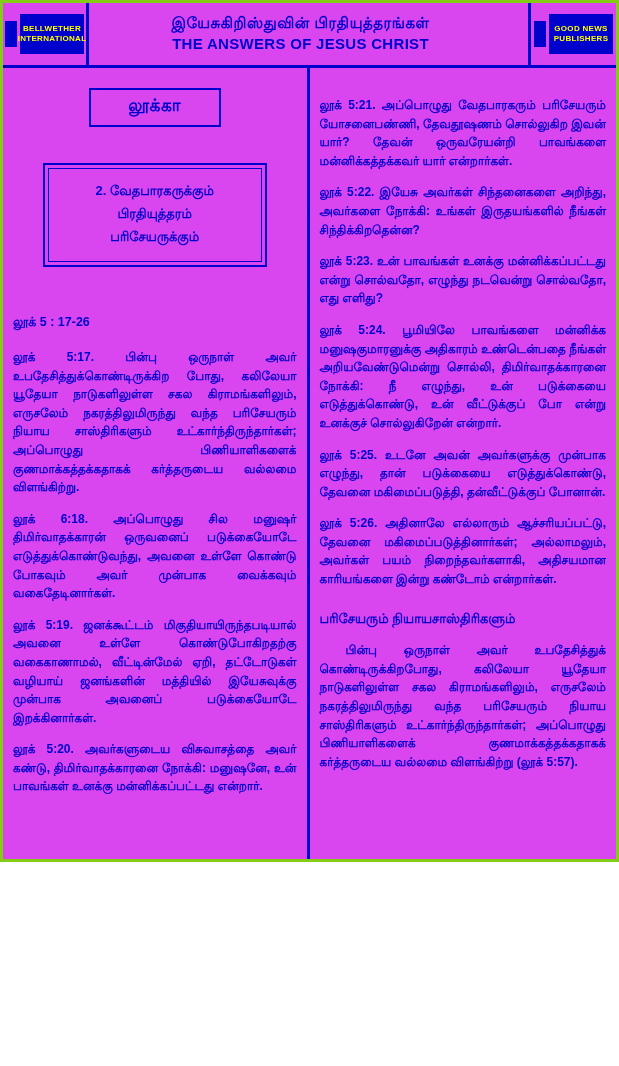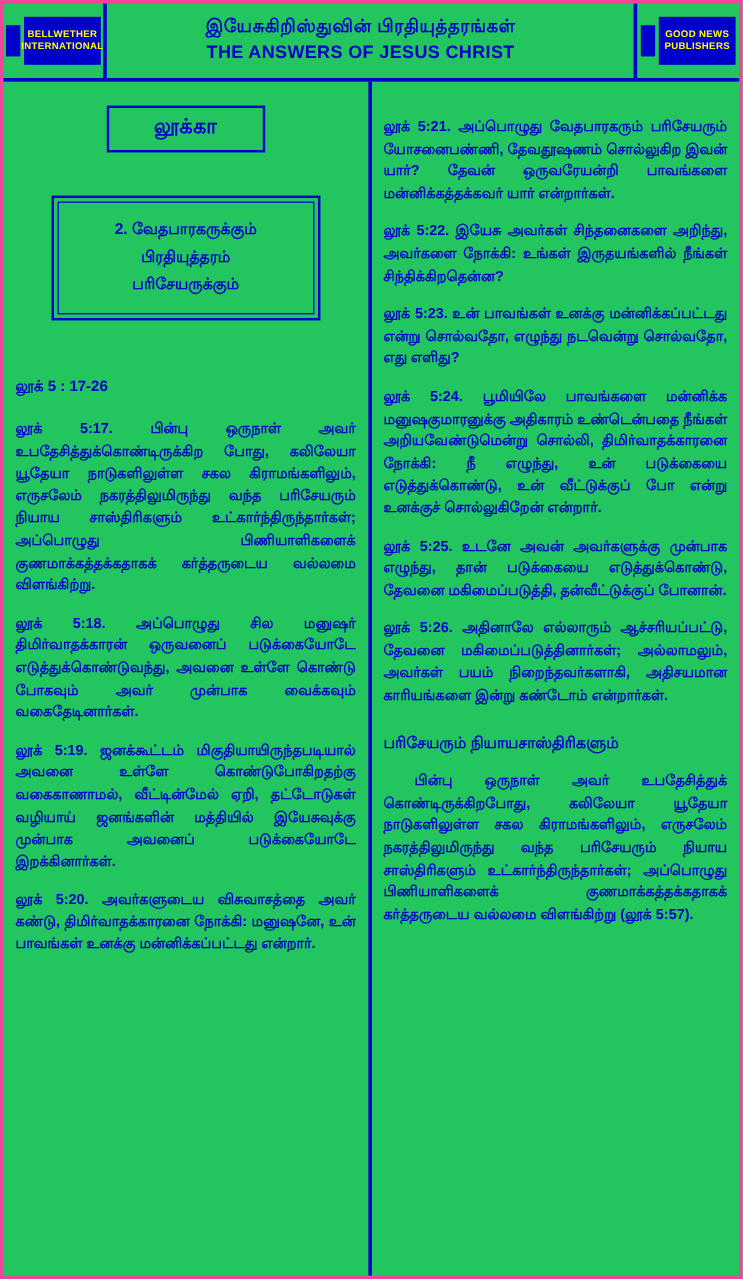--- a/index.html
+++ b/index.html
@@ -8,24 +8,24 @@
     background: #ffffff;
   }
   body {
     width: 619px;
     height: 1066px;
     font-family: "Liberation Sans", sans-serif;
   }
   .page {
     position: relative;
     width: 619px;
-    height: 1066px;
-    background: #22c55e;
-    box-sizing: border-box;
-    border: 3px solid #ec4899;
+    height: 862px;
+    background: #d946ef;
+    box-sizing: border-box;
+    border: 3px solid #84cc16;
   }
   
   .header {
     position: relative;
     height: 62px;
     border-bottom: 3px solid #0000cc;
     display: flex;
     align-items: stretch;
   }
   .logo-box {
@@ -217,21 +217,21 @@
           <div>பிரதியுத்தரம்</div>
           <div>பரிசேயருக்கும்</div>
         </div>
       </div>
 
       <div class="sec-head">
         <div>லூக் 5 : 17-26</div>
       </div>
 
       <p class="verse first">லூக் 5:17. பின்பு ஒருநாள் அவர் உபதேசித்துக்கொண்டிருக்கிற போது, கலிலேயா யூதேயா நாடுகளிலுள்ள சகல கிராமங்களிலும், எருசலேம் நகரத்திலுமிருந்து வந்த பரிசேயரும் நியாய சாஸ்திரிகளும் உட்கார்ந்திருந்தார்கள்; அப்பொழுது பிணியாளிகளைக் குணமாக்கத்தக்கதாகக் கர்த்தருடைய வல்லமை விளங்கிற்று.</p>
-      <p class="verse">லூக் 5:18. அப்பொழுது சில மனுஷர் திமிர்வாதக்காரன் ஒருவனைப் படுக்கையோடே எடுத்துக்கொண்டுவந்து, அவனை உள்ளே கொண்டு போகவும் அவர் முன்பாக வைக்கவும் வகைதேடினார்கள்.</p>
+      <p class="verse">லூக் 6:18. அப்பொழுது சில மனுஷர் திமிர்வாதக்காரன் ஒருவனைப் படுக்கையோடே எடுத்துக்கொண்டுவந்து, அவனை உள்ளே கொண்டு போகவும் அவர் முன்பாக வைக்கவும் வகைதேடினார்கள்.</p>
       <p class="verse">லூக் 5:19. ஜனக்கூட்டம் மிகுதியாயிருந்தபடியால் அவனை உள்ளே கொண்டுபோகிறதற்கு வகைகாணாமல், வீட்டின்மேல் ஏறி, தட்டோடுகள் வழியாய் ஜனங்களின் மத்தியில் இயேசுவுக்கு முன்பாக அவனைப் படுக்கையோடே இறக்கினார்கள்.</p>
       <p class="verse">லூக் 5:20. அவர்களுடைய விசுவாசத்தை அவர் கண்டு, திமிர்வாதக்காரனை நோக்கி: மனுஷனே, உன் பாவங்கள் உனக்கு மன்னிக்கப்பட்டது என்றார்.</p>
 
     </div>
 
     <div class="col col-right">
 
       <p class="verse first">லூக் 5:21. அப்பொழுது வேதபாரகரும் பரிசேயரும் யோசனைபண்ணி, தேவதூஷணம் சொல்லுகிற இவன் யார்? தேவன் ஒருவரேயன்றி பாவங்களை மன்னிக்கத்தக்கவர் யார் என்றார்கள்.</p>
       <p class="verse">லூக் 5:22. இயேசு அவர்கள் சிந்தனைகளை அறிந்து, அவர்களை நோக்கி: உங்கள் இருதயங்களில் நீங்கள் சிந்திக்கிறதென்ன?</p>
       <p class="verse">லூக் 5:23. உன் பாவங்கள் உனக்கு மன்னிக்கப்பட்டது என்று சொல்வதோ, எழுந்து நடவென்று சொல்வதோ, எது எளிது?</p>

